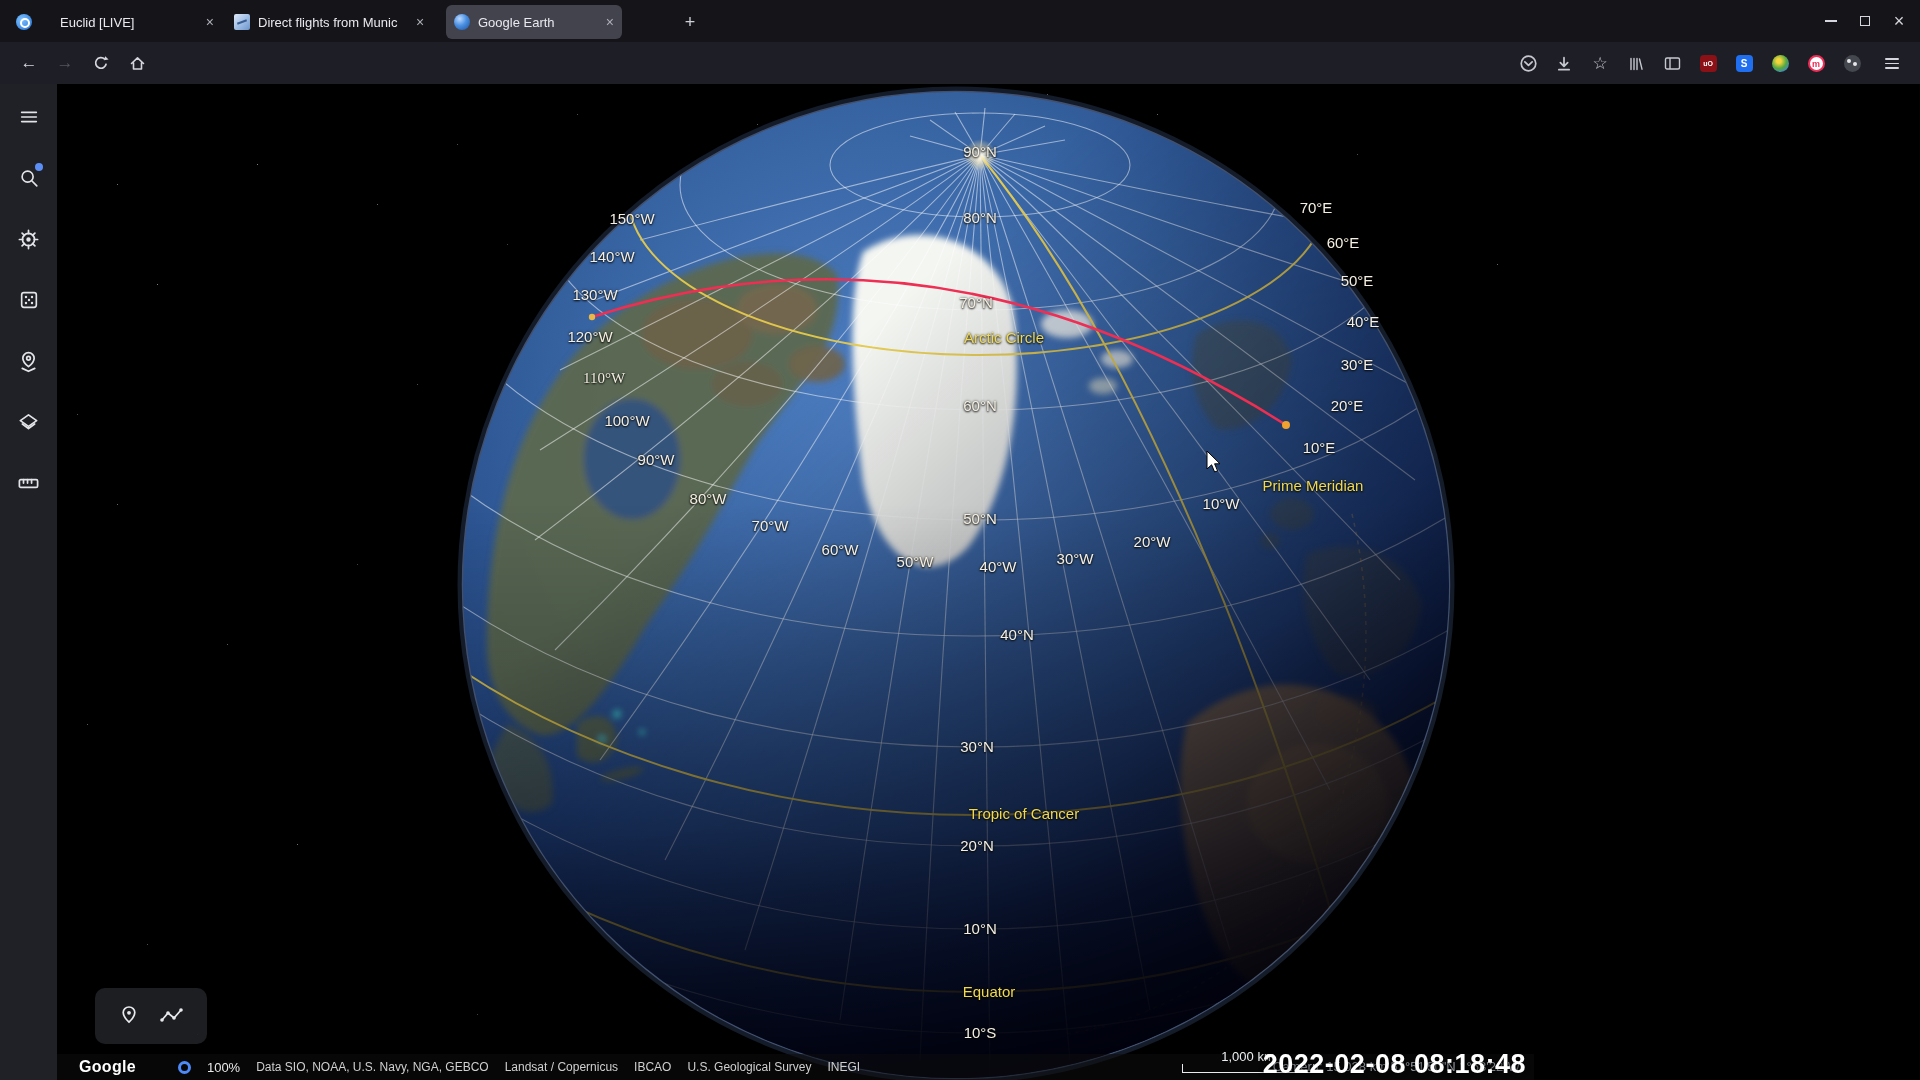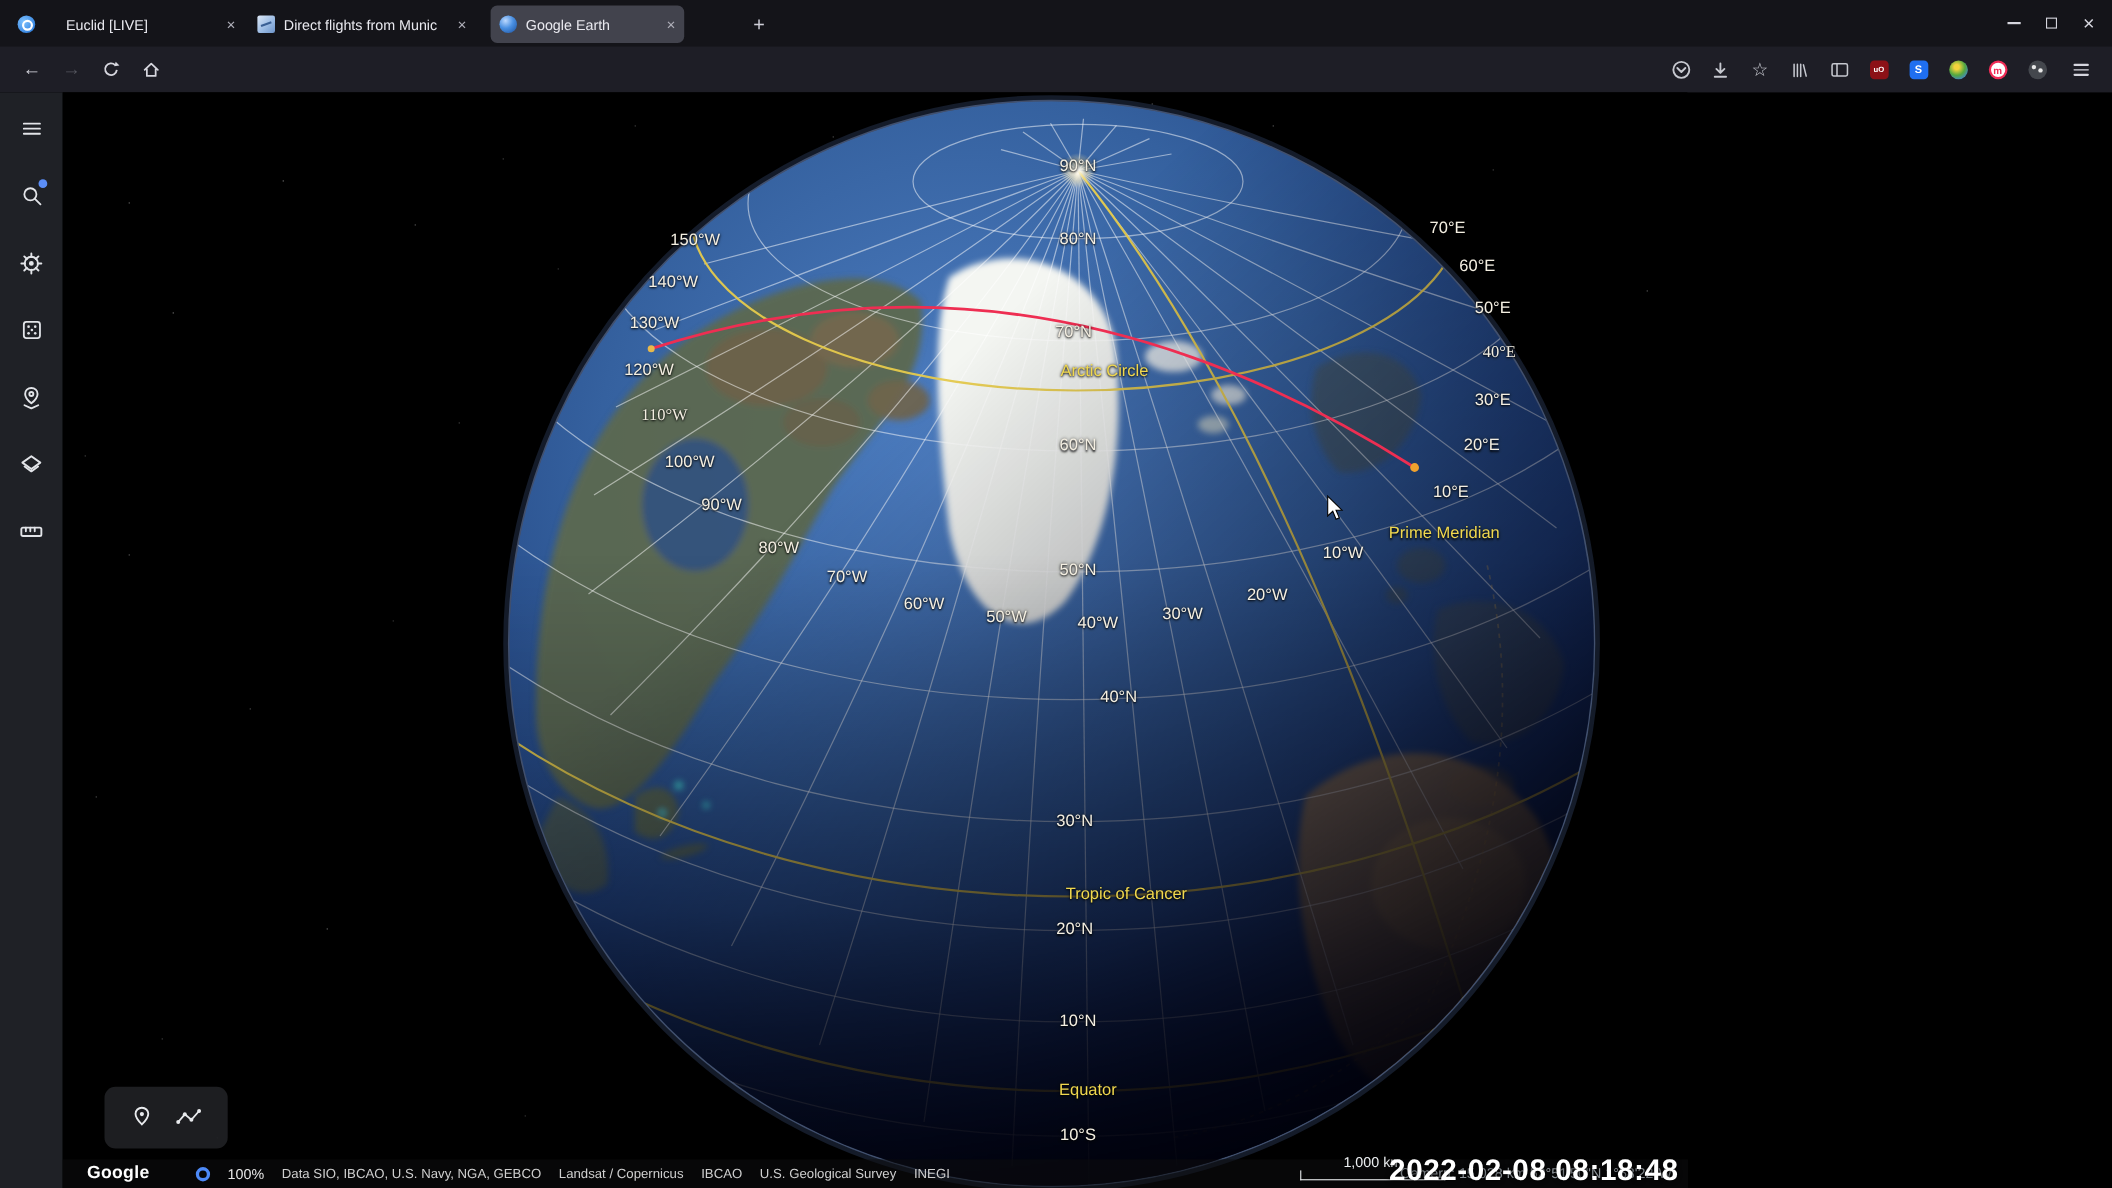--- a/index.html
+++ b/index.html
@@ -410,21 +410,21 @@
       <span class="maplabel" style="left: 713px; top: 441px;">70°W</span>
       <span class="maplabel" style="left: 783px; top: 465px;">60°W</span>
       <span class="maplabel" style="left: 858px; top: 477px;">50°W</span>
       <span class="maplabel" style="left: 941px; top: 482px;">40°W</span>
       <span class="maplabel" style="left: 1018px; top: 474px;">30°W</span>
       <span class="maplabel" style="left: 1095px; top: 457px;">20°W</span>
       <span class="maplabel" style="left: 1164px; top: 419px;">10°W</span>
       <span class="maplabel" style="left: 1259px; top: 123px;">70°E</span>
       <span class="maplabel" style="left: 1286px; top: 158px;">60°E</span>
       <span class="maplabel" style="left: 1300px; top: 196px;">50°E</span>
-      <span class="maplabel" style="left: 1306px; top: 237px; font-family: Liberation Serif, serif;">40°E</span>
+      <span class="maplabel" style="left: 1306px; top: 237px;">40°E</span>
       <span class="maplabel" style="left: 1300px; top: 280px;">30°E</span>
       <span class="maplabel" style="left: 1290px; top: 321px;">20°E</span>
       <span class="maplabel" style="left: 1262px; top: 363px;">10°E</span>
       <span class="maplabel special" style="left: 947px; top: 253px;">Arctic Circle</span>
       <span class="maplabel special" style="left: 967px; top: 729px;">Tropic of Cancer</span>
       <span class="maplabel special" style="left: 932px; top: 907px;">Equator</span>
       <span class="maplabel special" style="left: 1256px; top: 401px;">Prime Meridian</span>
     </div>
 
   <div class="mini-toolbar">
@@ -473,21 +473,21 @@
       <path d="M18,28 C28,18 40,16 44,24 C46,34 38,40 36,50 C34,62 40,70 34,76 C26,74 18,62 16,48 Z" fill="#e8eae6" opacity="0.92"></path>
       <path d="M52,20 C64,14 76,22 78,34 C80,48 72,50 70,62 C66,72 58,74 54,66 C50,54 48,34 52,20 Z" fill="#e8eae6" opacity="0.92"></path>
       <path d="M38,12 C44,8 52,10 52,16 C48,20 40,20 38,12 Z" fill="#e8eae6" opacity="0.92"></path>
     </svg>
   </div>
 
   <div class="footer">
     <span class="glogo">Google</span>
     <span class="bluering"></span>
     <span class="zoompct">100%</span>
-    <span class="attr">Data SIO, IBCAO, U.S. Navy, NGA, GEBCO</span>
+    <span class="attr">Data SIO, NOAA, U.S. Navy, NGA, GEBCO</span>
     <span class="attr">Landsat / Copernicus</span>
     <span class="attr">IBCAO</span>
     <span class="attr">U.S. Geological Survey</span>
     <span class="attr">INEGI</span>
   </div>
   <div class="scalebar">
     <span>1,000 km</span>
   </div>
   <div class="camerainfo">Camera: 15,028 km   52°51'50"N 1°58'22"W</div>
   <div class="timestamp">2022-02-08 08:18:48</div>

